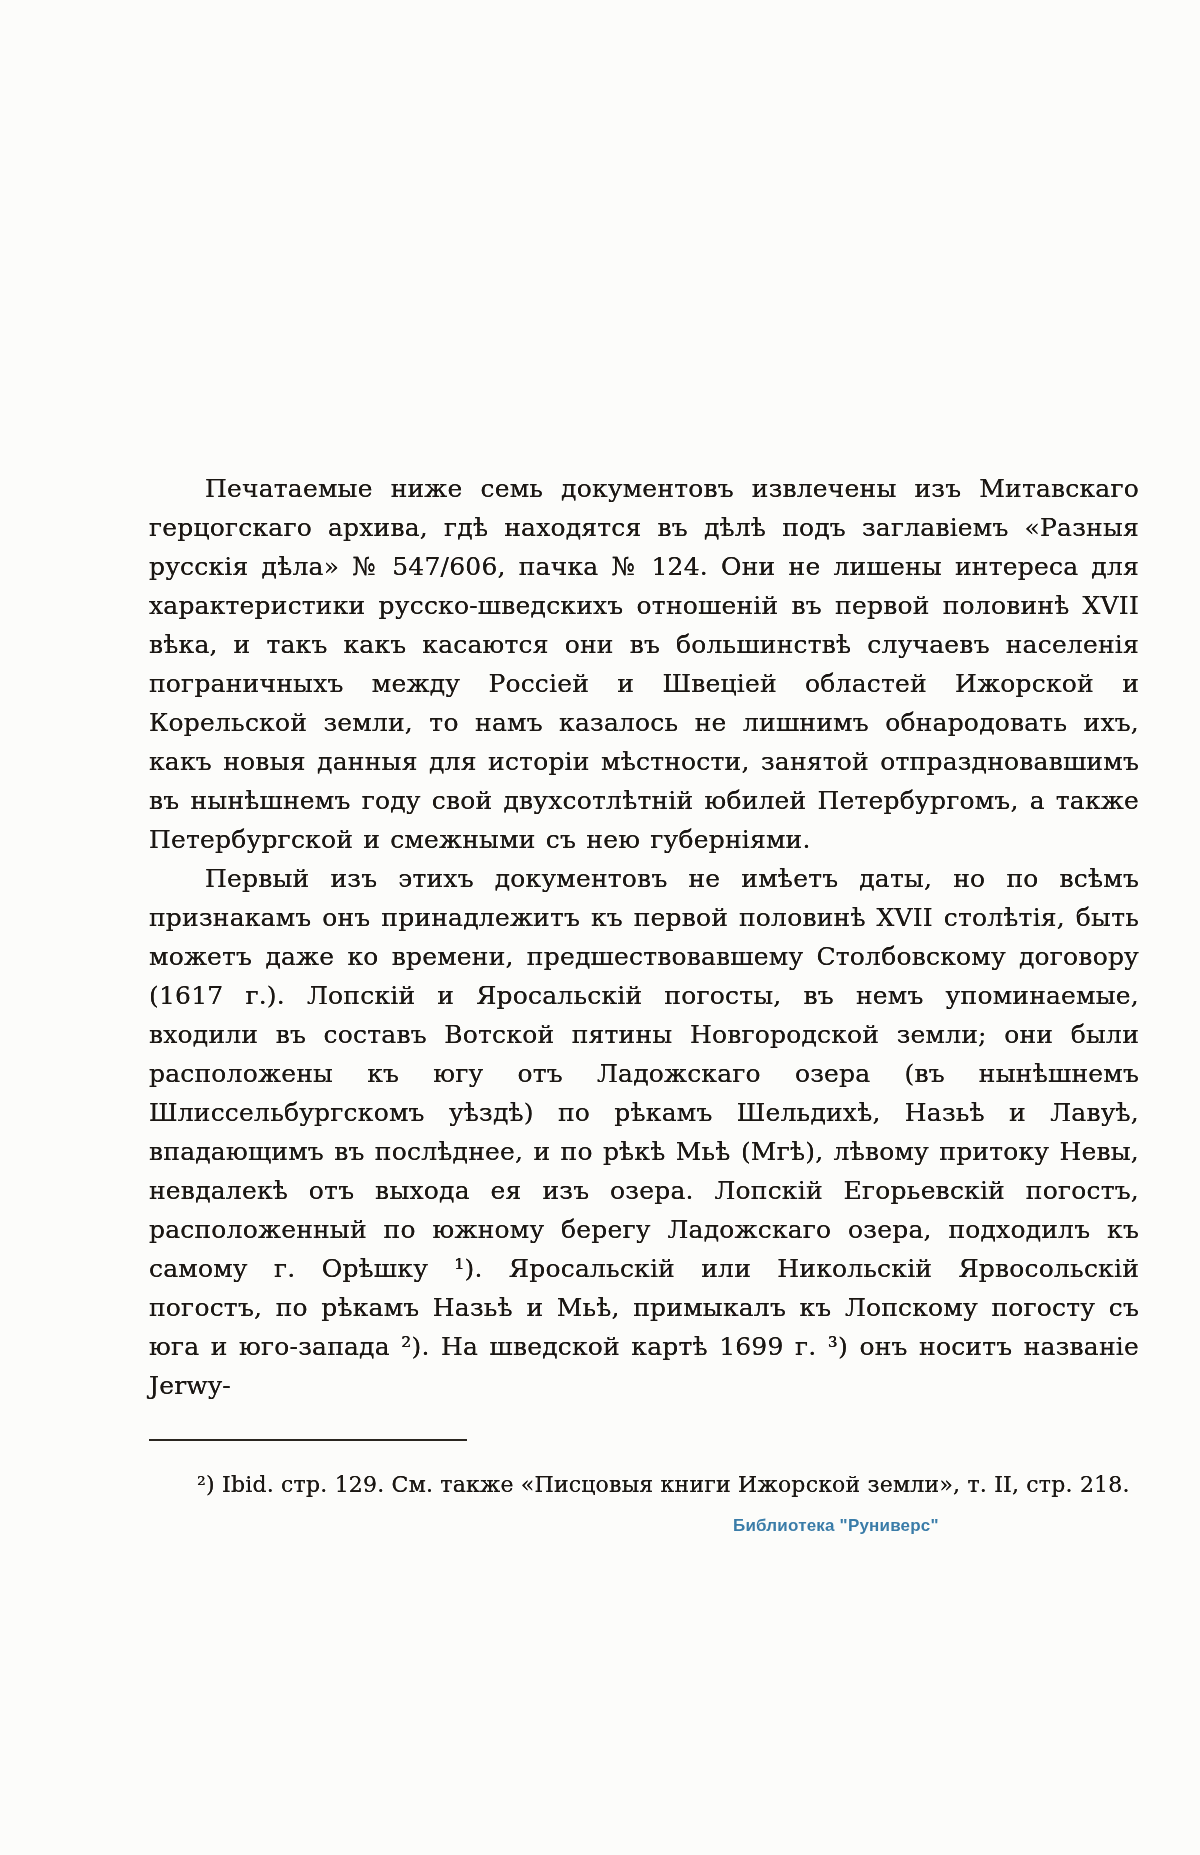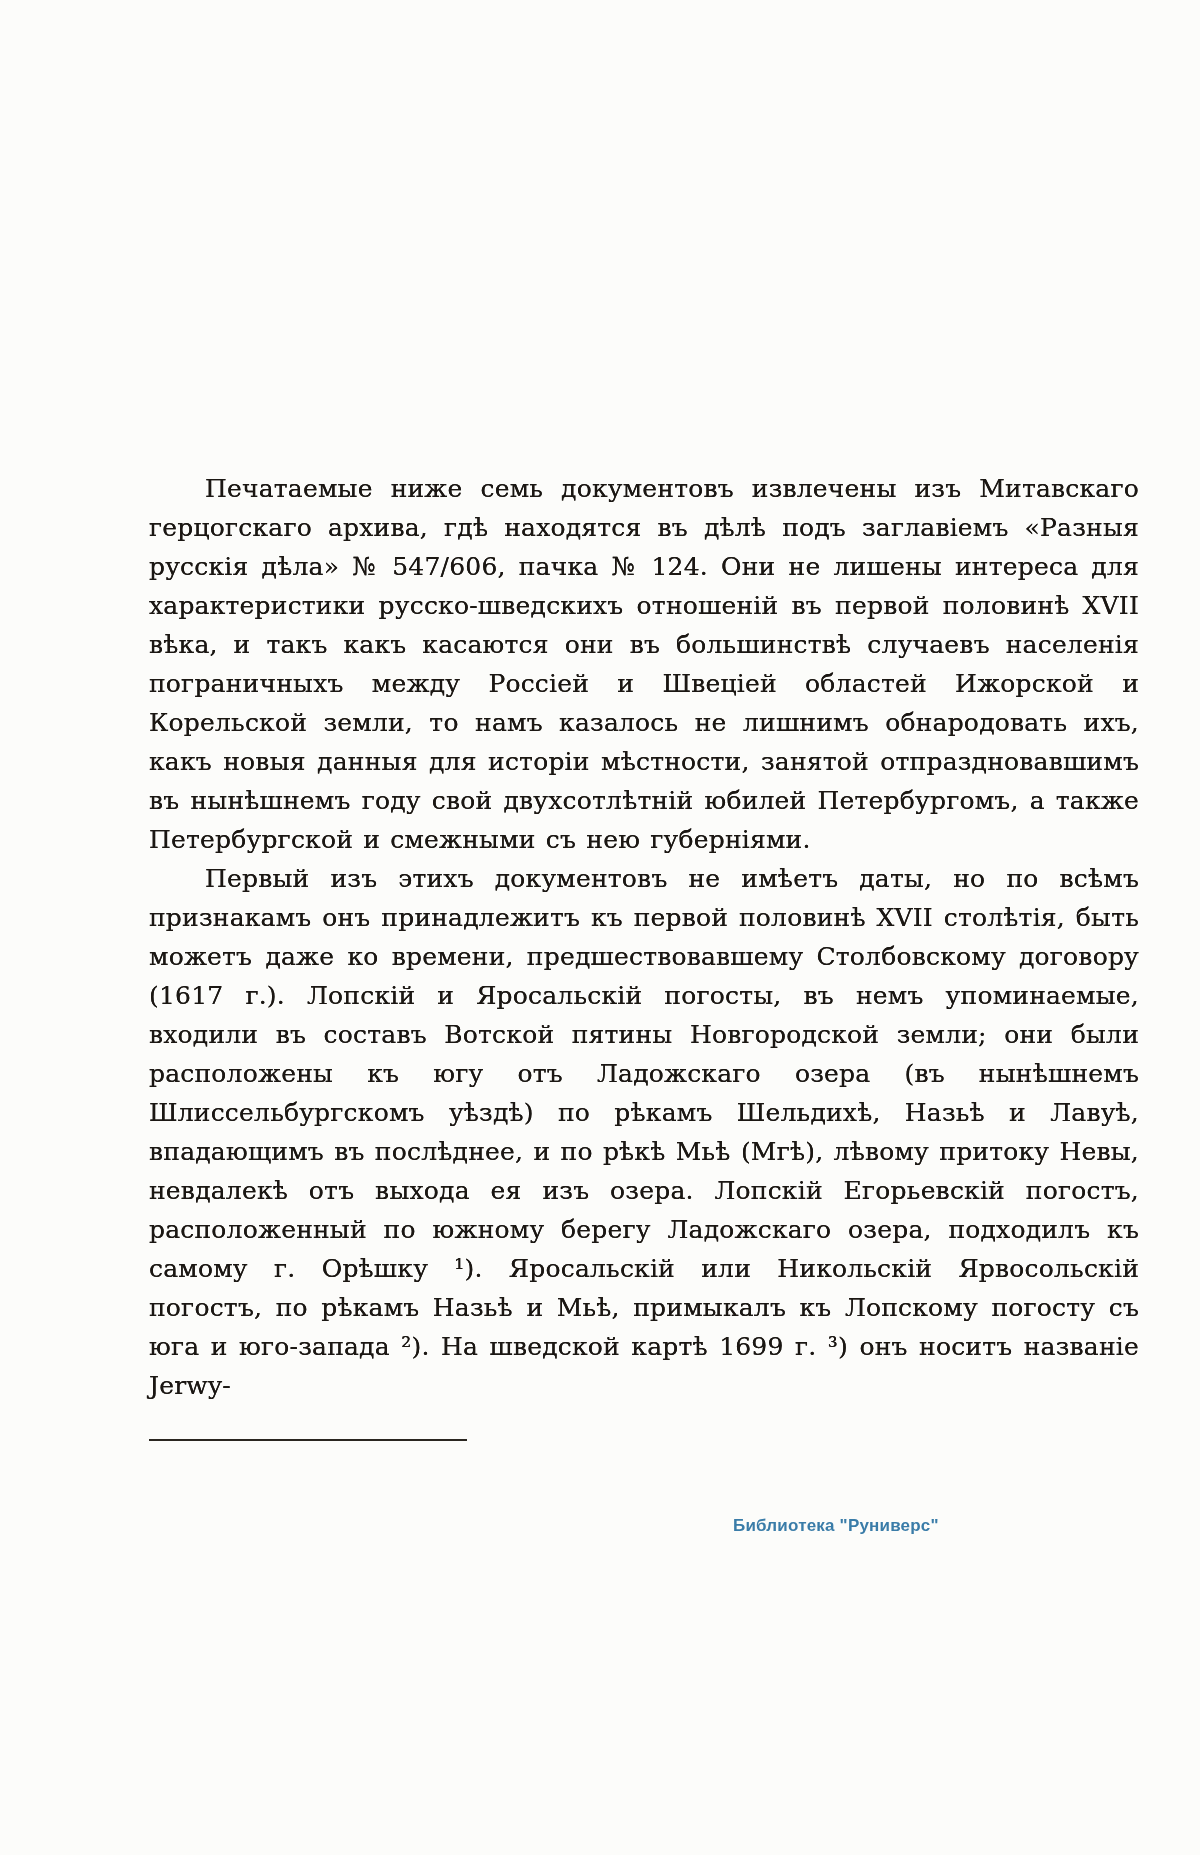--- a/index.html
+++ b/index.html
@@ -68,19 +68,20 @@
 
   <main class="text-block">
 
     <p class="body-para">Печатаемые ниже семь документовъ извлечены изъ Митавскаго герцогскаго архива, гдѣ находятся въ дѣлѣ подъ заглавіемъ «Разныя русскія дѣла» № 547/606, пачка № 124. Они не лишены интереса для характеристики русско-шведскихъ отношеній въ первой половинѣ XVII вѣка, и такъ какъ касаются они въ большинствѣ случаевъ населенія пограничныхъ между Россіей и Швеціей областей Ижорской и Корельской земли, то намъ казалось не лишнимъ обнародовать ихъ, какъ новыя данныя для исторіи мѣстности, занятой отпраздновавшимъ въ нынѣшнемъ году свой двухсотлѣтній юбилей Петербургомъ, а также Петербургской и смежными съ нею губерніями.</p>
 
     <p class="body-para">Первый изъ этихъ документовъ не имѣетъ даты, но по всѣмъ признакамъ онъ принадлежитъ къ первой половинѣ XVII столѣтія, быть можетъ даже ко времени, предшествовавшему Столбовскому договору (1617 г.). Лопскій и Яросальскій погосты, въ немъ упоминаемые, входили въ составъ Вотской пятины Новгородской земли; они были расположены къ югу отъ Ладожскаго озера (въ нынѣшнемъ Шлиссельбургскомъ уѣздѣ) по рѣкамъ Шельдихѣ, Назьѣ и Лавуѣ, впадающимъ въ послѣднее, и по рѣкѣ Мьѣ (Мгѣ), лѣвому притоку Невы, невдалекѣ отъ выхода ея изъ озера. Лопскій Егорьевскій погостъ, расположенный по южному берегу Ладожскаго озера, подходилъ къ самому г. Орѣшку ¹). Яросальскій или Никольскій Ярвосольскій погостъ, по рѣкамъ Назьѣ и Мьѣ, примыкалъ къ Лопскому погосту съ юга и юго-запада ²). На шведской картѣ 1699 г. ³) онъ носитъ названіе Jerwy-</p>
 
     <hr class="footnote-rule">
 
 
+    <p class="footnote">²) Ibid. стр. 129. См. также «Писцовыя книги Ижорской земли», т. II, стр. 218.</p>
 
 
   </main>
 
   <div class="watermark" style="color: rgb(58, 124, 168);">Библиотека "Руниверс"</div>
 
 </div>
 
 </body></html>

